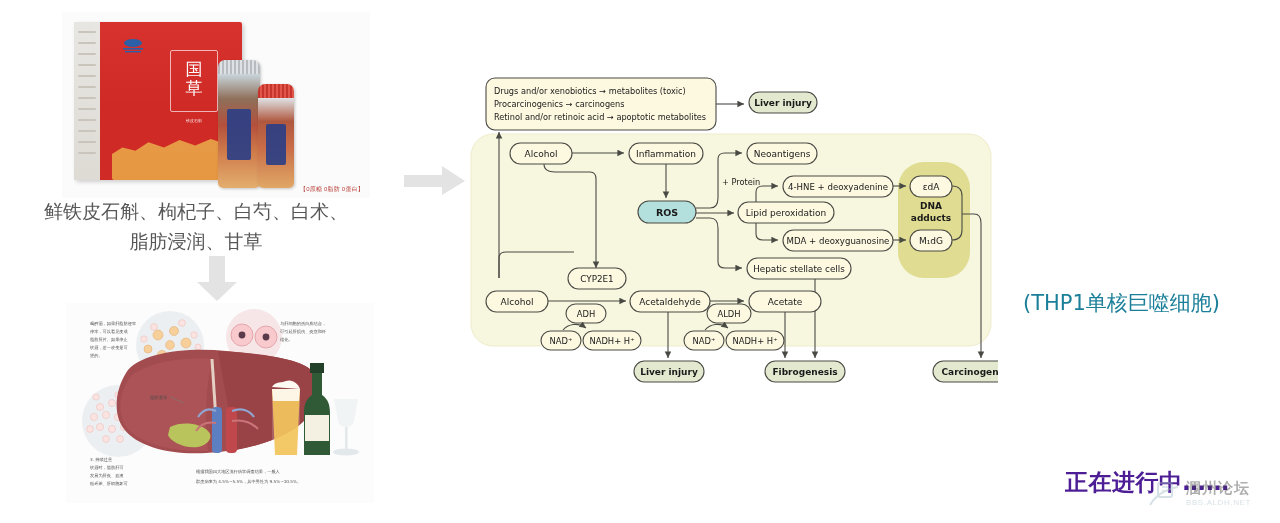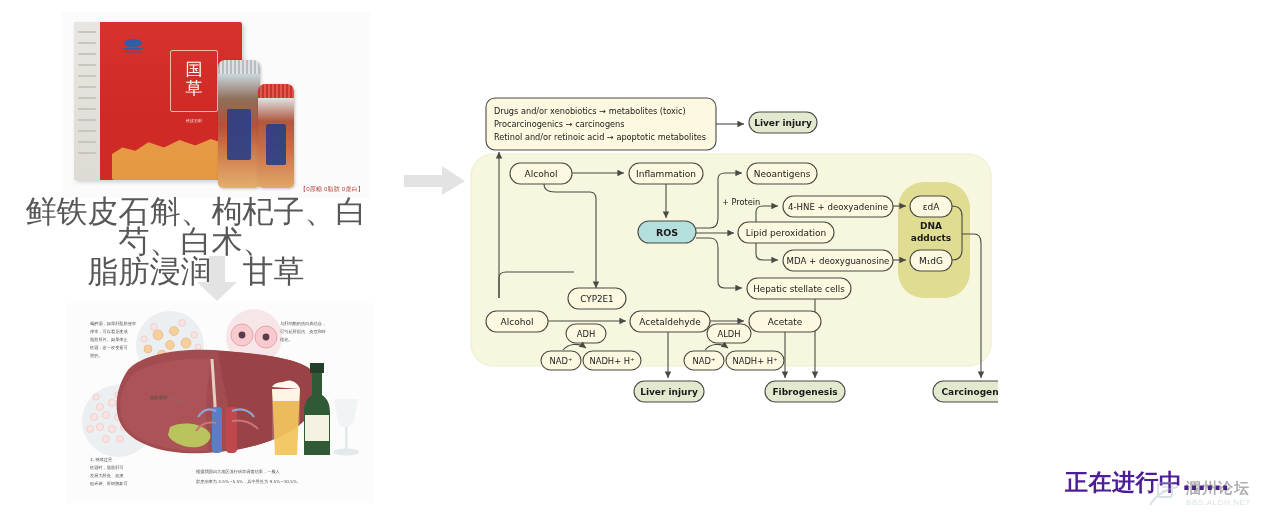--- a/index.html
+++ b/index.html
@@ -70,39 +70,39 @@
     background:#2d3f86;border-radius:2px;opacity:.92;
   }
   .pp-caption{
     position:absolute;right:6px;bottom:4px;color:#b8403a;
     font-size:6px;letter-spacing:.2px;
   }
 
   .herb-text{
     position:absolute;left:0;top:196px;width:392px;
     text-align:center;color:#575757;
-    font-size:31px;line-height:30px;
+    font-size:19px;line-height:30px;
     font-family:"DejaVu Sans","Liberation Sans",sans-serif;
   }
 
   .down-arrow{
     position:absolute;left:196px;top:256px;width:42px;height:46px;
   }
   .right-arrow{
     position:absolute;left:404px;top:166px;width:62px;height:30px;
   }
 
   .liver-photo{
     position:absolute;left:66px;top:303px;width:308px;height:200px;
     background:#fdfdfd;overflow:hidden;
   }
 
   
   .diagram{
-    position:absolute;left:466px;top:78px;width:532px;height:325px;
+    position:absolute;left:466px;top:58px;width:532px;height:325px;
   }
 
   
   .bullet{
     position:absolute;color:#1b7f99;
   }
   .bullet .b-title{
     font-size:24px;font-weight:bold;line-height:30px;white-space:nowrap;
     font-family:"DejaVu Sans","Liberation Sans",sans-serif;
   }
@@ -429,20 +429,21 @@
       <rect x="299" y="303" width="80" height="21" rx="10.5" fill="#e3e9cf" stroke="#4a4a45" stroke-width="1.1"></rect>
       <text x="339" y="317" font-size="9" font-weight="bold" text-anchor="middle" fill="#1a1a1a">Fibrogenesis</text>
 
       <rect x="467" y="303" width="94" height="21" rx="10.5" fill="#e3e9cf" stroke="#4a4a45" stroke-width="1.1"></rect>
       <text x="514" y="317" font-size="9" font-weight="bold" text-anchor="middle" fill="#1a1a1a">Carcinogenesis</text>
     </svg>
   </div>
 
 
   <div class="bullet" id="bullet-2">
+    <div class="b-sub">(THP1单核巨噬细胞)</div>
   </div>
 
   <div class="status-text">正在进行中……</div>
 
   <div class="watermark">
     <svg width="36" height="36" viewBox="0 0 36 36">
       <path d="M4 28 C10 18 20 12 32 10" stroke="#9fb8c4" stroke-width="2" fill="none"></path>
       <rect x="12" y="6" width="14" height="14" rx="2" stroke="#9fb8c4" stroke-width="2" fill="none"></rect>
       <path d="M16 10 L22 10 M16 14 L22 14" stroke="#9fb8c4" stroke-width="1.6"></path>
     </svg>

